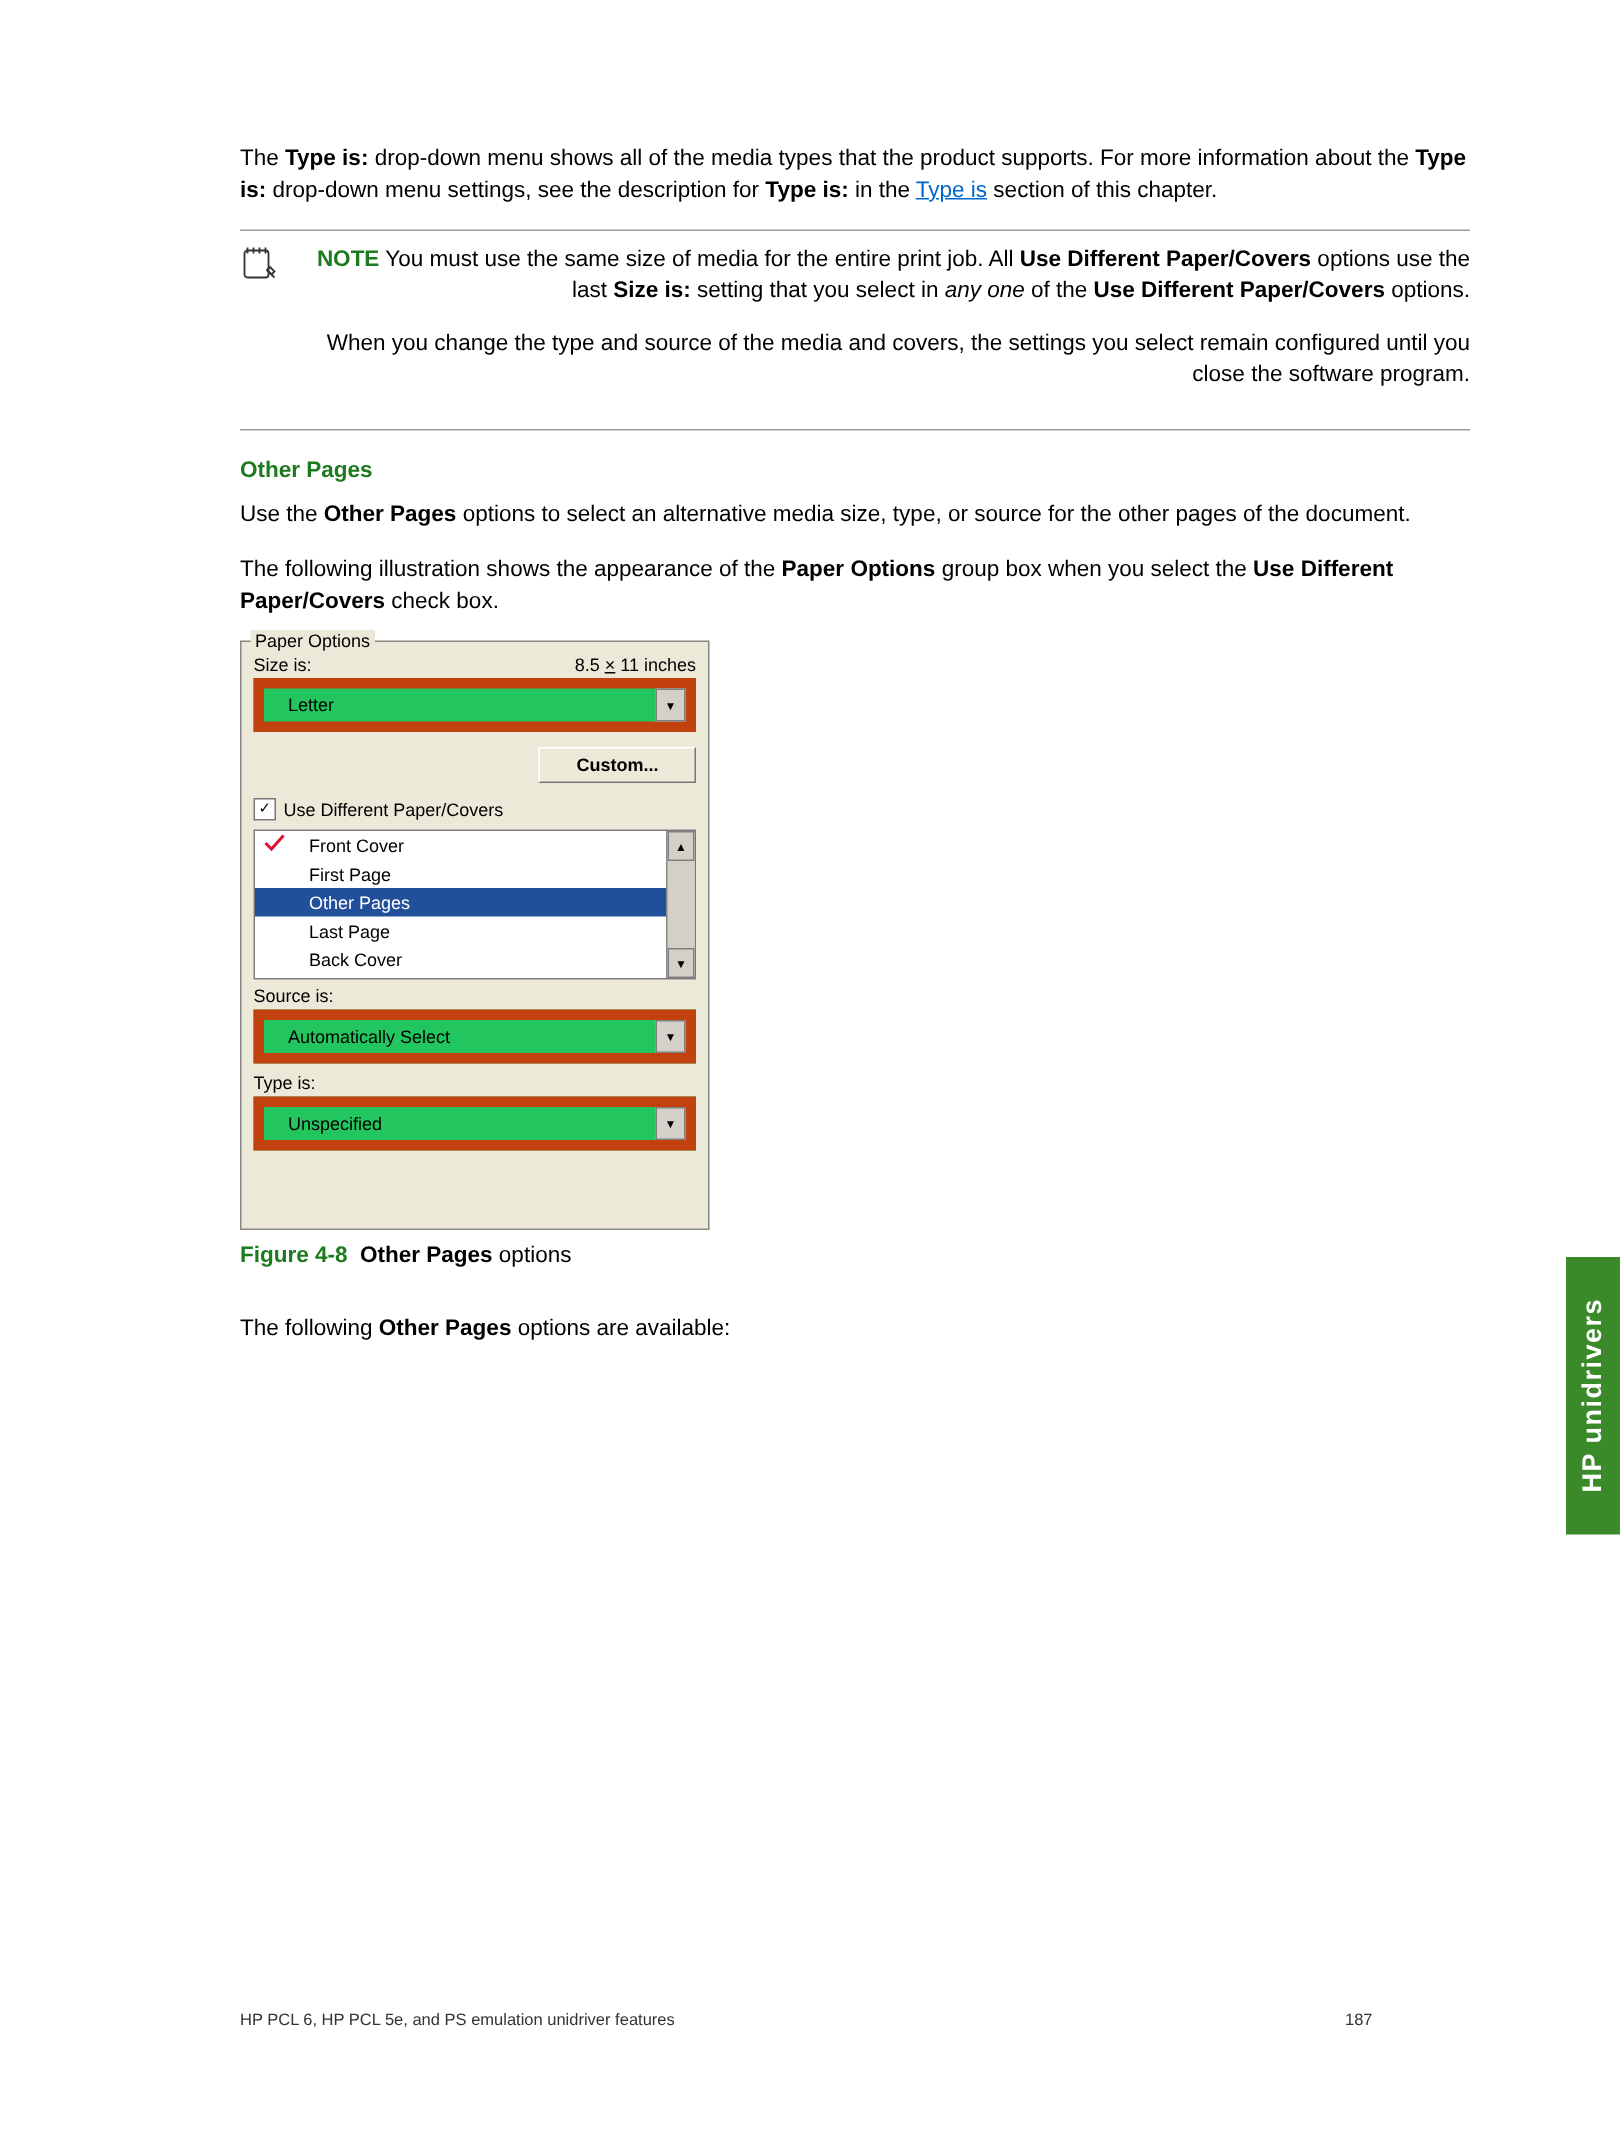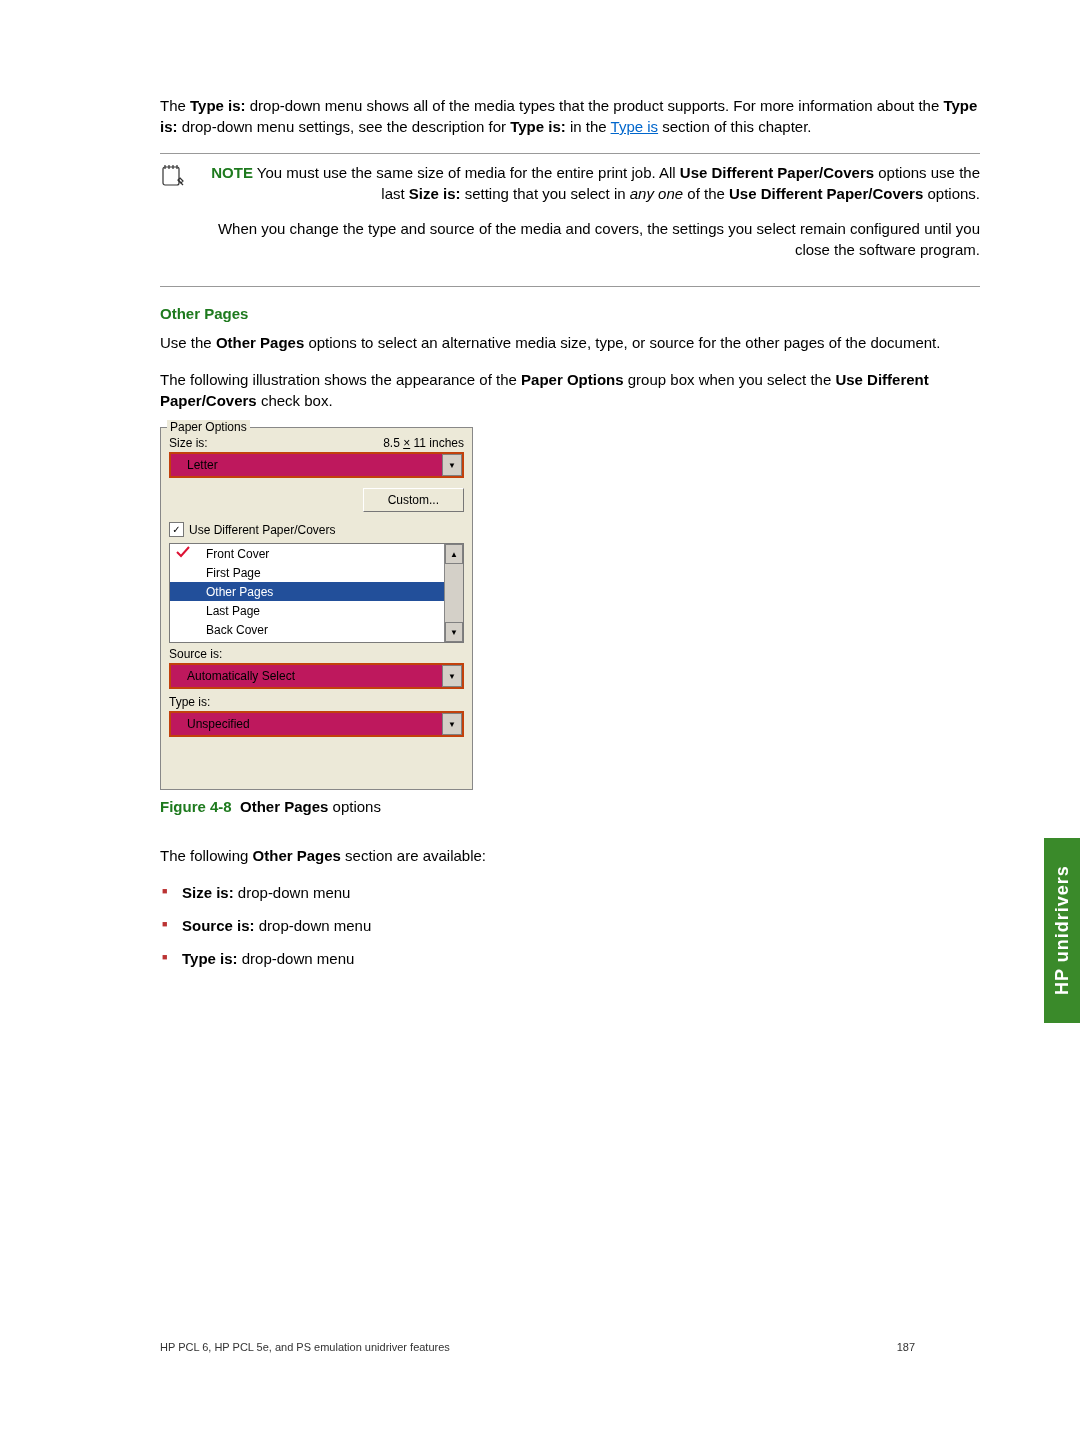--- a/index.html
+++ b/index.html
@@ -79,22 +79,22 @@
     text-align: right;
     font-size: 12px;
     margin-top: 2px;
   }
   .size-row {
     display: flex;
     justify-content: space-between;
     align-items: center;
   }
   .dropdown {
-    background: #be185d;
-    border: 2px solid #c2410c;
+    background: #22c55e;
+    border: 7px solid #c2410c;
     height: 22px;
     display: flex;
     align-items: center;
     justify-content: space-between;
     padding-left: 16px;
     font-size: 12px;
     margin-bottom: 6px;
     position: relative;
     text-align: center;
   }
@@ -116,20 +116,21 @@
     height: 22px;
     font-size: 12px;
     display: inline-flex;
     align-items: center;
     justify-content: center;
     padding: 0 24px;
   }
   .btn-row {
     text-align: right;
     margin: 10px 0 10px 0;
+    font-weight: bold;
   }
   .checkbox-row {
     display: flex;
     align-items: center;
     margin: 8px 0 6px 0;
   }
   .checkbox {
     width: 13px;
     height: 13px;
     background: #fff;
@@ -345,28 +346,23 @@
           <span class="dd-arrow">▼</span>
         </span>
     </div>
   </div>
 
   <div class="fig-caption">
     <span class="fig-num">Figure 4-8</span>&nbsp;&nbsp;<b>Other Pages</b><span> options</span>
   </div>
 
   <div class="para">
-    <span>The following </span><b>Other Pages</b><span> section are available:</span>
-  </div>
-
-  <ul class="list-bullets">
-    <li><b>Size is:</b><span> drop-down menu</span></li>
-    <li><b>Source is:</b><span> drop-down menu</span></li>
-    <li><b>Type is:</b><span> drop-down menu</span></li>
-  </ul>
+    <span>The following </span><b>Other Pages</b><span> options are available:</span>
+  </div>
+
 </div>
 
 <div class="side-tab">HP unidrivers</div>
 
 <div class="footer">
   <span>HP PCL 6, HP PCL 5e, and PS emulation unidriver features</span>
   <span>187</span>
 </div>
 
 </body></html>

